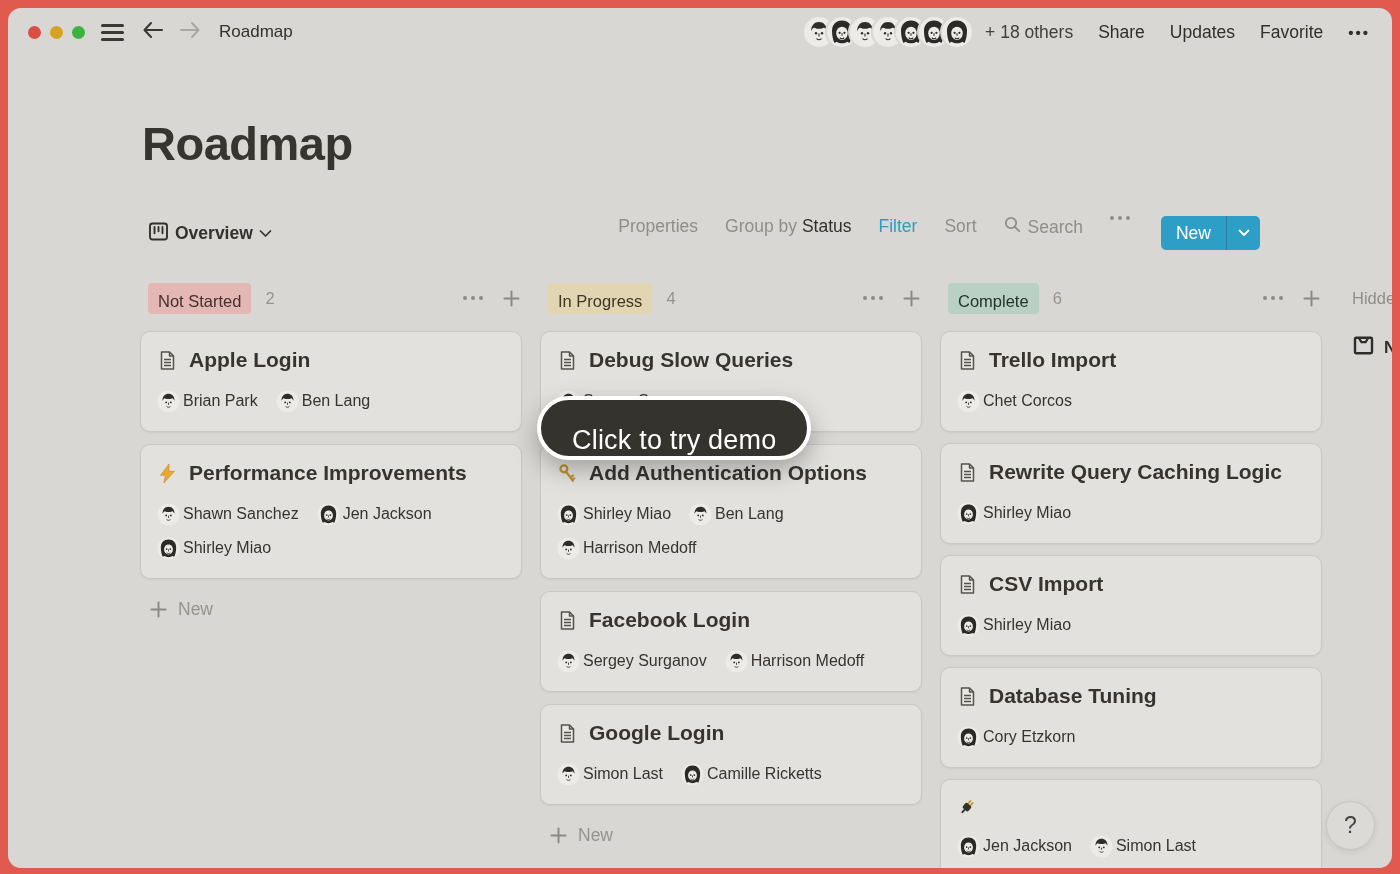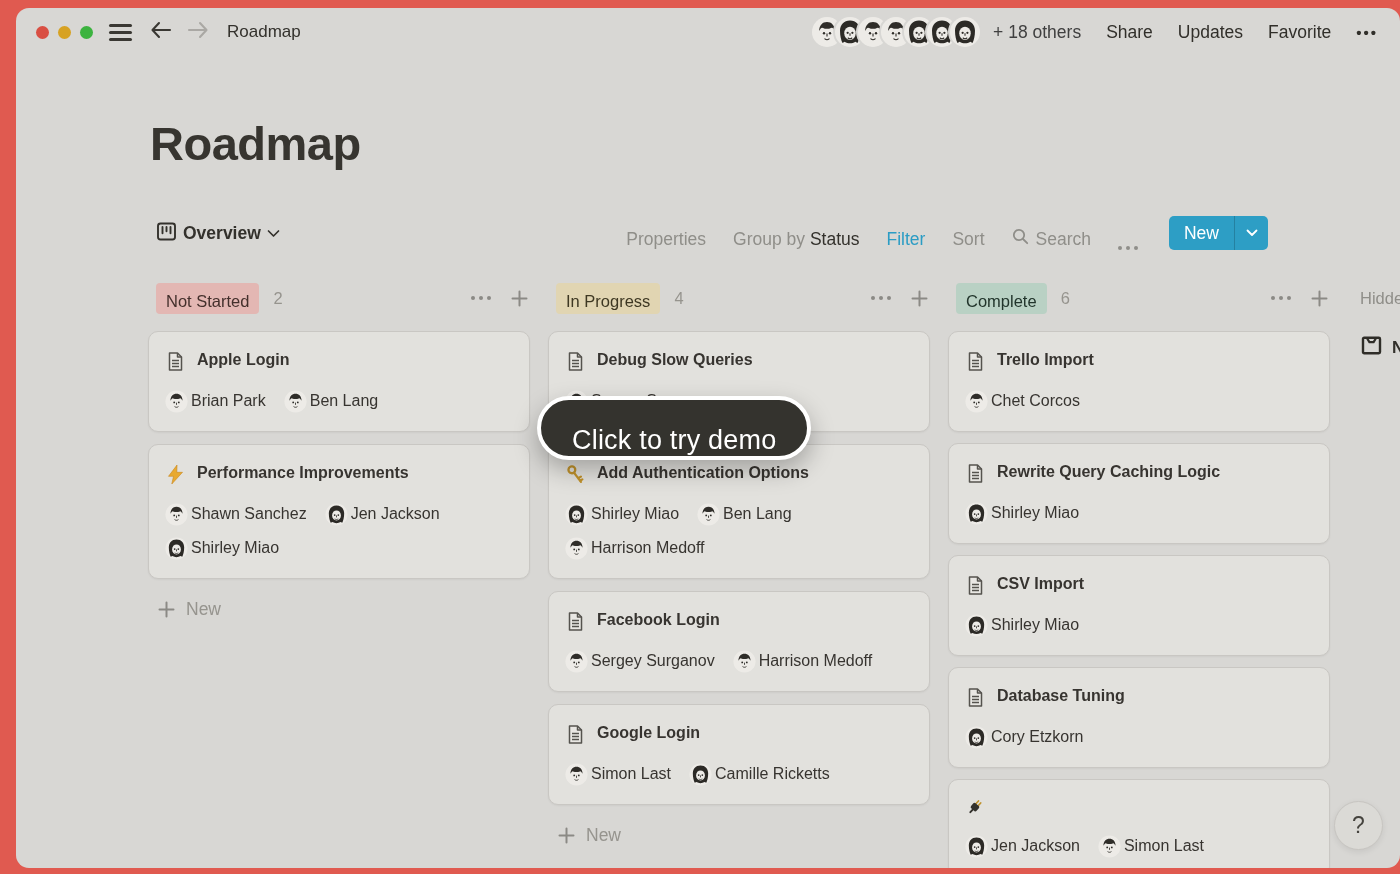--- a/index.html
+++ b/index.html
@@ -4,21 +4,21 @@
 <style>
   * { box-sizing: border-box; margin: 0; padding: 0; }
   html,body { width:1400px; height:874px; }
   body {
     font-family: "Liberation Sans", sans-serif;
     background:#e05a50;
     position:relative; overflow:hidden;
     color:#34322d;
   }
   .window {
-    position:absolute; left:16px; top:8px; width:1384px; height:860px;
+    position:absolute; left:8px; top:8px; width:1384px; height:860px;
     background:#d8d7d4; border-radius:13px; overflow:hidden;
   }
   
   .titlebar { display:flex; align-items:center; height:48px; padding:0 22px 0 20px; }
   .tl-dots { display:flex; gap:9px; align-items:center; }
   .dot { width:13px; height:13px; border-radius:50%; }
   .dot.r { background:#d94f43; } .dot.y { background:#d7a223; } .dot.g { background:#3cb33f; }
   .hamburger { margin-left:16px; display:flex; flex-direction:column; gap:4px; cursor:pointer; }
   .hamburger span { display:block; width:23px; height:3px; background:#3a3833; border-radius:2px; }
   .nav-arrows { display:flex; gap:15px; margin-left:17px; align-items:center; }
@@ -30,21 +30,21 @@
   .tb-av svg { width:100%; height:100%; display:block; }
   .others { color:#404040; margin-left:-12px; }
   .tb-action { color:#312f2a; cursor:pointer; }
   .tb-more { color:#312f2a; font-weight:700; letter-spacing:2px; font-size:15px; cursor:pointer; }
   
   .page-heading { margin:60px 0 0 134px; font-size:47px; font-weight:700; letter-spacing:-0.5px; color:#373530; }
   
   .view-bar { margin:44px 132px 0 132px; display:flex; align-items:center; height:36px; }
   .view-left { display:flex; align-items:center; gap:6px; cursor:pointer; padding-left:8px; }
   .view-label { font-size:17.5px; font-weight:700; color:#33312c; }
-  .view-right { margin-left:auto; display:flex; align-items:flex-end; gap:27px; font-size:17.5px; color:#8f8e89; }
+  .view-right { margin-left:auto; display:flex; align-items:flex-start; gap:27px; font-size:17.5px; color:#8f8e89; }
   .vr-item { cursor:pointer; white-space:nowrap; }
   .groupby b { color:#33312c; font-weight:400; }
   .filter-item { font-weight:400; }
   .search-item { display:flex; align-items:center; gap:7px; }
   .vb-dots { display:flex; gap:4px; align-items:center; }
   .vb-dots i { width:4px; height:4px; border-radius:50%; background:#8f8e89; }
   .new-btn { display:flex; align-items:stretch; height:34px; border-radius:5px; overflow:hidden; color:#fff; cursor:pointer; margin-left:4px; }
   .new-btn .nb-label { display:flex; align-items:center; padding:0 15px; font-size:17.5px; font-weight:500; }
   .new-btn .nb-split { width:1px; background:rgba(0,0,0,.18); }
   .new-btn .nb-caret { display:flex; align-items:center; justify-content:center; width:33px; }
@@ -56,21 +56,21 @@
   .count { margin-left:14px; color:#96948e; font-size:16.5px; }
   .col-head .spacer { flex:1; }
   .hicon { display:inline-flex; align-items:center; justify-content:center; cursor:pointer; }
   .col-head .hicon { margin-left:16px; }
   .cards { margin-top:20px; display:flex; flex-direction:column; }
   .col[data-gap="11"] .cards { gap:11px; } .col[data-gap="12"] .cards { gap:12px; }
   .card {
     background:#e2e1dd; border:1px solid #c9c7c3; border-radius:10px;
     padding:16px 16px 18px; cursor:pointer; box-shadow:0 1px 2px rgba(0,0,0,.05);
   }
-  .card-title { display:flex; align-items:flex-end; gap:11px; font-size:16px; font-weight:700; color:#373430; line-height:24px; }
+  .card-title { display:flex; align-items:center; gap:11px; font-size:21px; font-weight:700; color:#373430; line-height:24px; }
   .cicon { width:21px; height:21px; flex:0 0 21px; display:inline-flex; }
   .cicon svg { width:100%; height:100%; }
   .assignees { margin-top:17px; display:flex; flex-wrap:wrap; column-gap:18px; row-gap:10px; }
   .assignee { display:inline-flex; align-items:center; gap:3px; font-size:16px; color:#373430; line-height:24px; }
   .av-wrap { width:23px; height:23px; border-radius:50%; overflow:hidden; flex:0 0 23px; }
   .av-wrap svg { width:100%; height:100%; display:block; }
   .new-row { margin-top:18px; display:flex; align-items:center; gap:9px; padding-left:8px; color:#96948e; font-size:17.5px; cursor:pointer; height:24px; }
   
   .hidden-rail { position:absolute; left:1344px; top:281px; width:220px; }
   .hidden-label { color:#8f8e89; font-size:16.5px; white-space:nowrap; cursor:pointer; }

